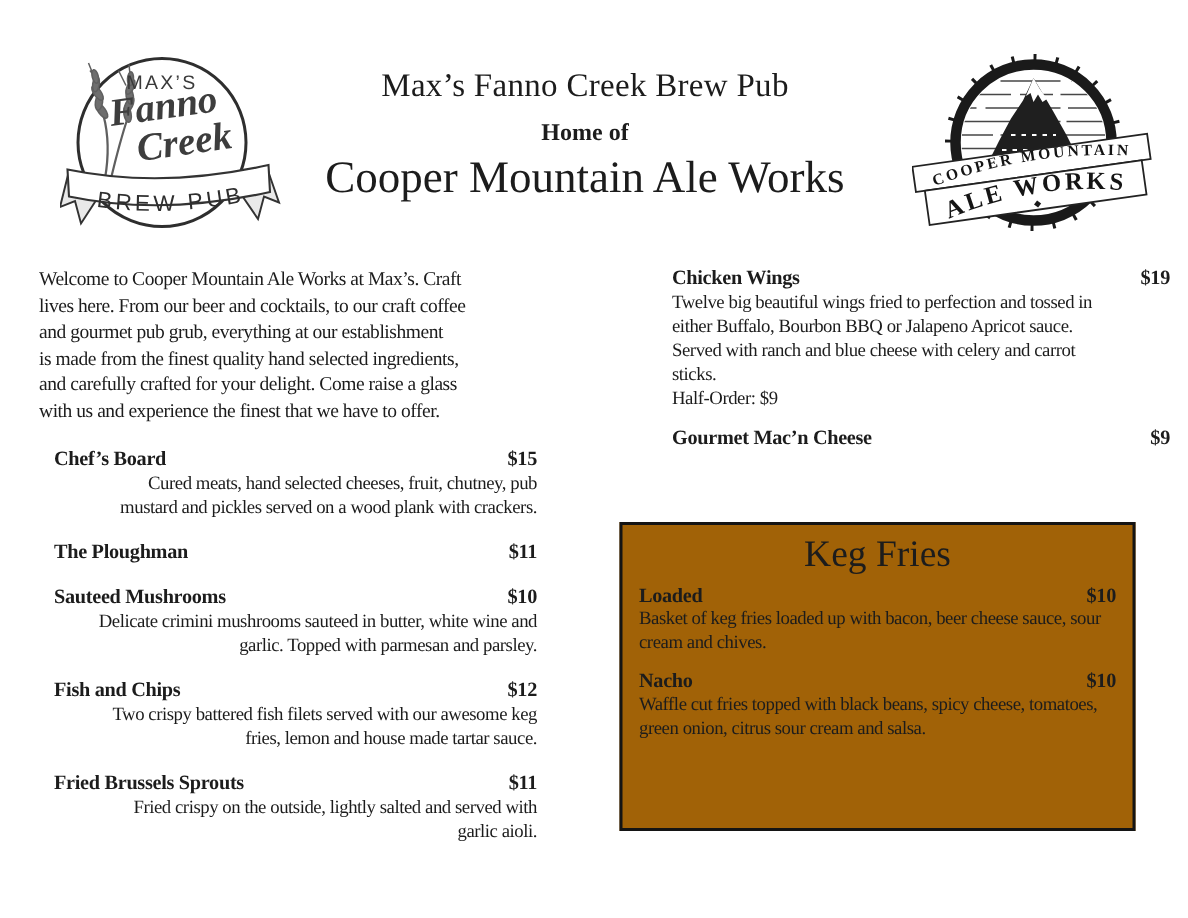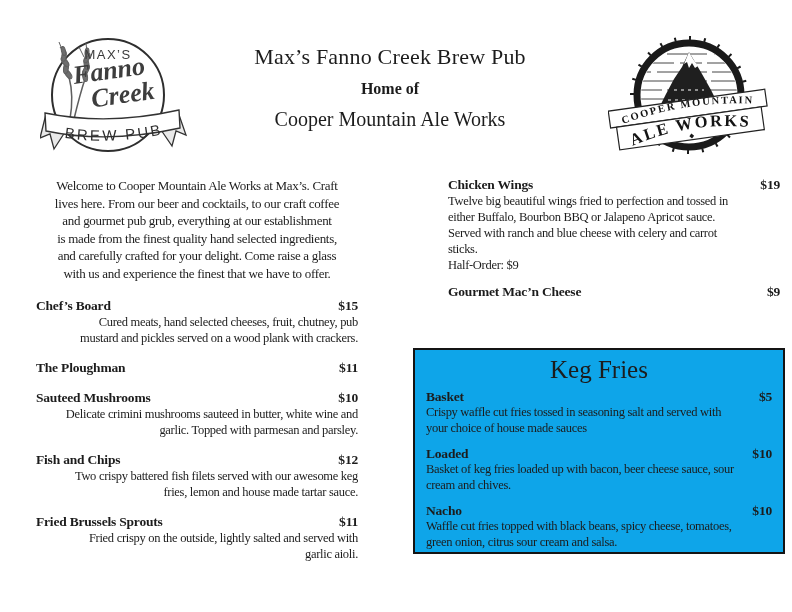--- a/index.html
+++ b/index.html
@@ -5,38 +5,38 @@
   html,body{margin:0;padding:0;background:#fff;}
   .page{position:relative;width:792px;height:612px;background:#fff;overflow:hidden;
         font-family:"Liberation Serif",serif;color:#1c1c1c;}
 
   
   .logo-left{position:absolute;left:40px;top:22px;width:150px;height:146px;}
   .logo-right{position:absolute;left:608px;top:18px;width:160px;height:148px;}
   .header-center{position:absolute;left:180px;top:44px;width:420px;text-align:center;}
   .header-title{font-size:22px;line-height:26px;letter-spacing:.2px;}
   .header-subtitle{font-size:16px;font-weight:600;margin-top:11px;line-height:15px;}
-  .header-main{font-size:20px;line-height:34px;margin-top:6px;}
+  .header-main{font-size:30px;line-height:34px;margin-top:6px;}
 
   
-  .intro{position:absolute;left:26px;top:177px;width:342px;text-align:center;
+  .intro{position:absolute;left:26px;top:177px;width:342px;text-align:left;
          font-size:13px;line-height:17.5px;letter-spacing:-0.3px;white-space:pre;}
   .col-left{position:absolute;left:36px;top:297px;width:322px;text-align:right;}
   .col-right{position:absolute;left:448px;top:176px;width:332px;}
 
   .item{margin-bottom:13px;}
   .col-right .item{margin-bottom:10px;}
   .item-head{display:flex;justify-content:space-between;align-items:baseline;
              font-weight:bold;font-size:13.5px;line-height:17px;letter-spacing:-0.2px;}
   .item-desc{font-size:12.5px;line-height:16px;letter-spacing:-0.3px;white-space:pre;}
   .item-note{font-size:12.5px;line-height:16px;letter-spacing:-0.3px;}
 
   
-  .keg-box{position:absolute;left:413px;top:348px;width:372px;height:206px;
-           border:2px solid #141414;box-sizing:border-box;padding:5px 11px 0 11px;background:#0ea5e9;}
+  .keg-box{position:absolute;left:413px;top:348px;width:344px;height:206px;
+           border:2px solid #141414;box-sizing:border-box;padding:5px 11px 0 11px;background:#a16207;}
   .keg-title{font-size:25px;line-height:30px;text-align:center;margin-bottom:3px;}
   .keg-box .item{margin-bottom:9px;}
   .keg-box .item-desc{line-height:15.5px;}
 
   svg text{user-select:none;}
 </style>
 </head>
 <body>
 
 <div class="page">
@@ -187,28 +187,20 @@
           <span>Gourmet Mac’n Cheese</span>
           <span>$9</span>
         </div>
     </div>
   </div>
 
   <div class="keg-box">
     <div class="keg-title">Keg Fries</div>
     <div class="item">
       <div class="item-head">
-          <span>Basket</span>
-          <span>$5</span>
-        </div>
-      <div class="item-desc">Crispy waffle cut fries tossed in seasoning salt and served with
-your choice of house made sauces</div>
-    </div>
-    <div class="item">
-      <div class="item-head">
           <span>Loaded</span>
           <span>$10</span>
         </div>
       <div class="item-desc">Basket of keg fries loaded up with bacon, beer cheese sauce, sour
 cream and chives.</div>
     </div>
     <div class="item">
       <div class="item-head">
           <span>Nacho</span>
           <span>$10</span>

